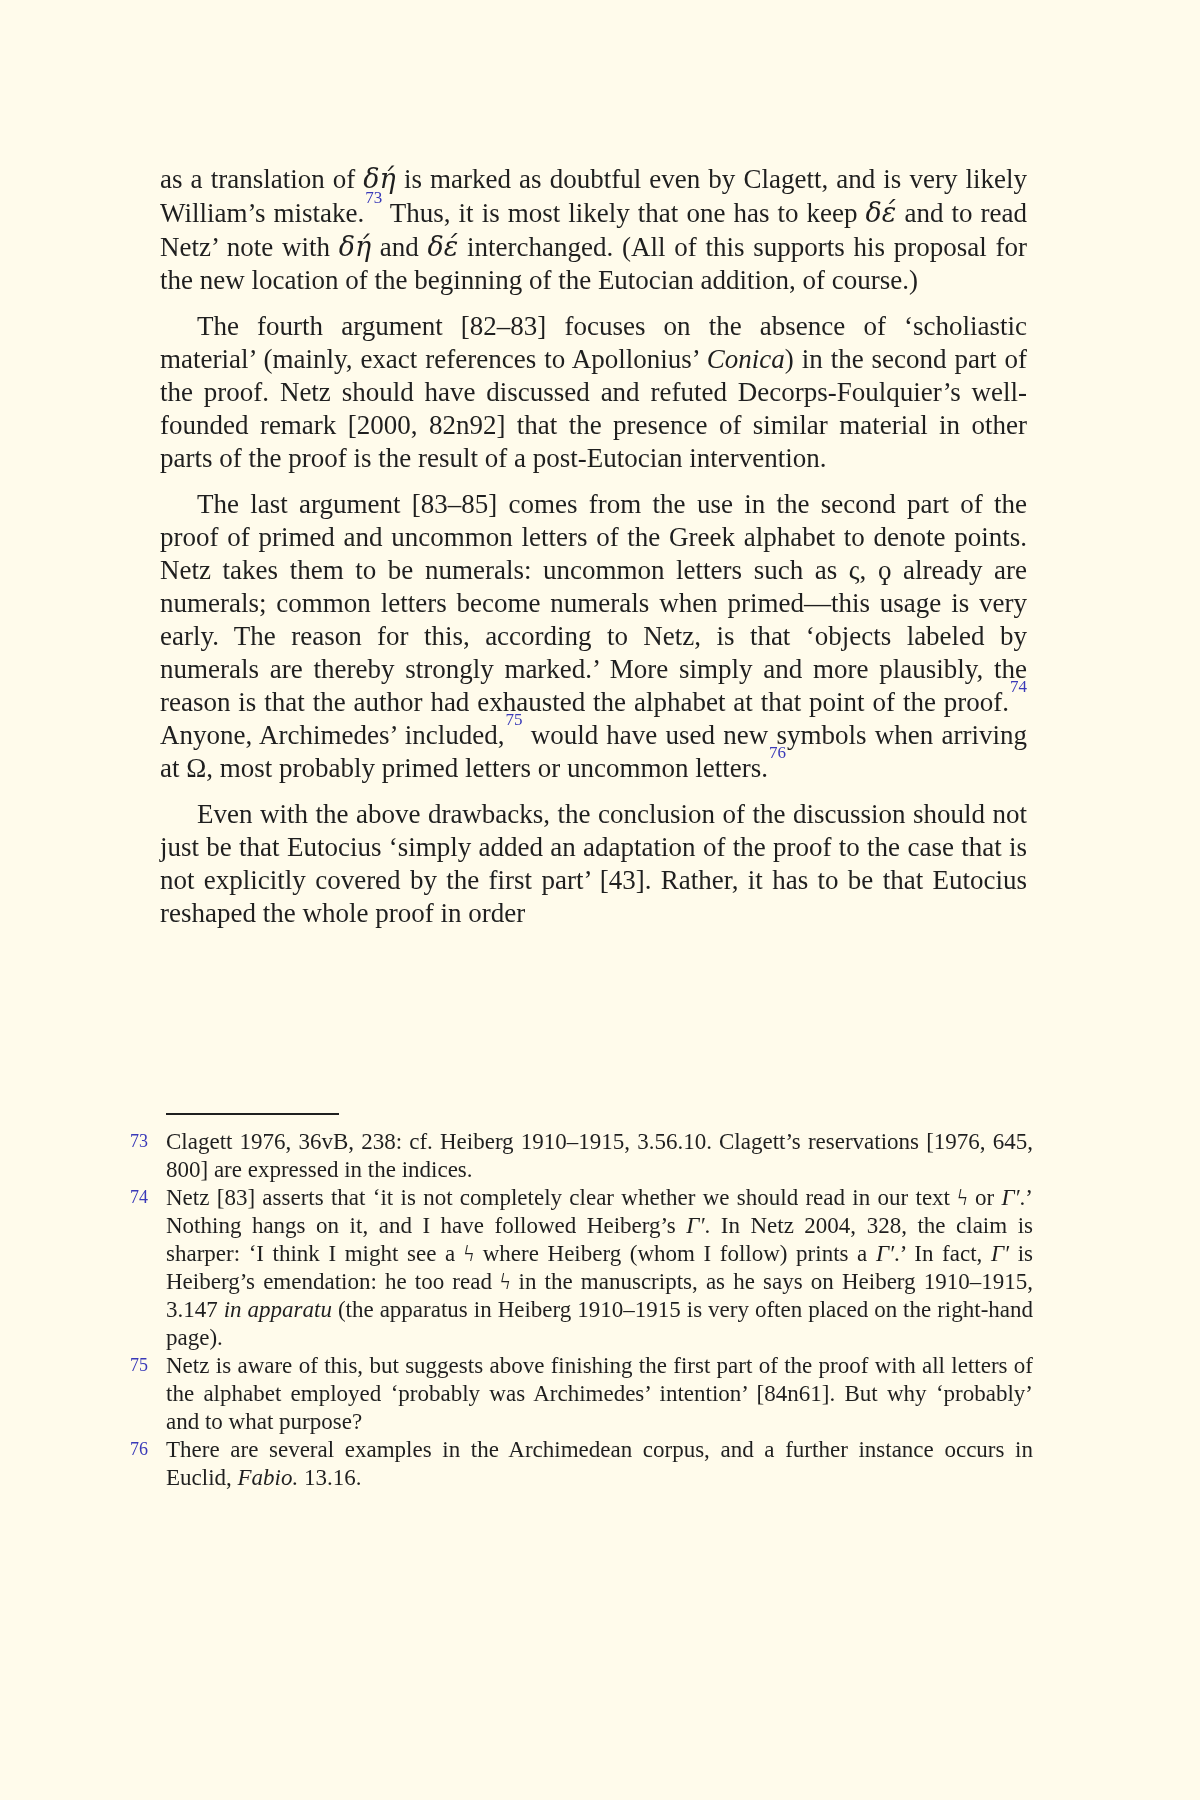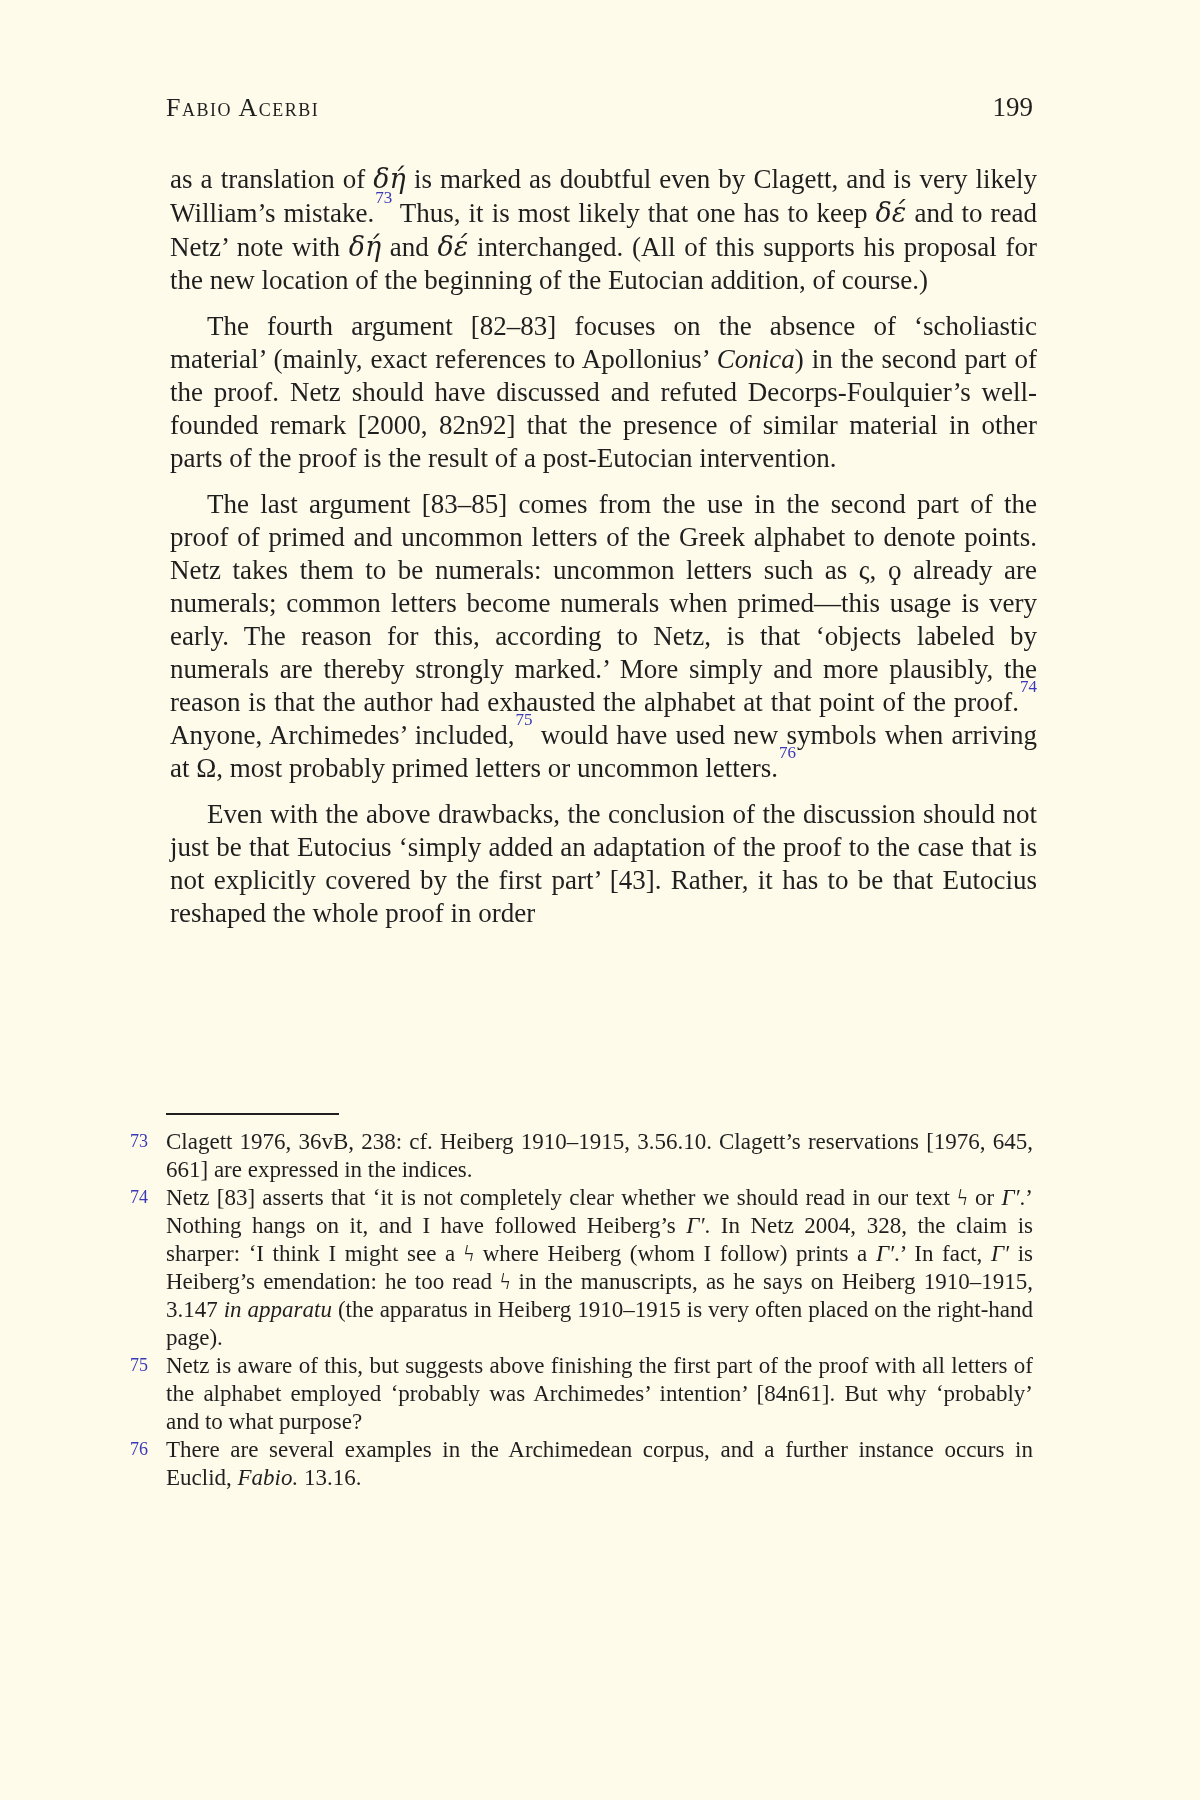--- a/index.html
+++ b/index.html
@@ -15,21 +15,21 @@
   .running-header {
     position:absolute; top:92px; left:166px; width:867px;
     display:flex; justify-content:space-between; align-items:baseline;
   }
   .author {
     font-variant:small-caps;
     font-size:26px; letter-spacing:1.5px;
   }
   .pagenum { font-size:27px; }
   .body-text {
-    position:absolute; top:162px; left:170px; width:867px;
+    position:absolute; top:162px; left:160px; width:867px;
     font-size:27px; line-height:33px;
     text-align:justify;
   }
   .body-text p { margin:0 0 13px 0; }
   .body-text p.indent { text-indent:37px; }
   em { }
   .greek { font-style:italic; font-family:"DejaVu Serif",serif; }
   sup.fnref {
     color:#3939B8;
     font-size:17px; line-height:0;
@@ -55,38 +55,34 @@
     padding-left:4px; padding-top:0;
     color:#3939B8; font-size:18px; line-height:26px;
   }
   .fn-text { flex:1; }
 </style>
 </head>
 <body>
 
 <div class="page">
 
-  <div class="running-header">
-    <span class="author">Fabio Acerbi</span>
-    <span class="pagenum">199</span>
-  </div>
 
   <div class="body-text" id="body-text">
       <p>as a translation of <em class="greek">δή</em> is marked as doubtful even by Clagett, and is very likely William’s mistake.<sup class="fnref">73</sup> Thus, it is most likely that one has to keep <em class="greek">δέ</em> and to read Netz’ note with <em class="greek">δή</em> and <em class="greek">δέ</em> interchanged. (All of this supports his proposal for the new location of the beginning of the Eutocian addition, of course.)</p>
       <p class="indent">The fourth argument [82–83] focuses on the absence of ‘scholiastic material’ (mainly, exact references to Apollonius’ <em>Conica</em>) in the second part of the proof.  Netz should have discussed and refuted Decorps-Foulquier’s well-founded remark [2000, 82n92] that the presence of similar material in other parts of the proof is the result of a post-Eutocian intervention.</p>
       <p class="indent">The last argument [83–85] comes from the use in the second part of the proof of primed and uncommon letters of the Greek alphabet to denote points.  Netz takes them to be numerals:  uncommon letters such as ς, ϙ already are numerals; common letters become numerals when primed—this usage is very early.  The reason for this, according to Netz, is that ‘objects labeled by numerals are thereby strongly marked.’  More simply and more plausibly, the reason is that the author had exhausted the alphabet at that point of the proof.<sup class="fnref">74</sup> Anyone, Archimedes’ included,<sup class="fnref">75</sup> would have used new symbols when arriving at Ω, most probably primed letters or uncommon letters.<sup class="fnref">76</sup></p>
       <p class="indent">Even with the above drawbacks, the conclusion of the discussion should not just be that Eutocius ‘simply added an adaptation of the proof to the case that is not explicitly covered by the first part’ [43]. Rather, it has to be that Eutocius reshaped the whole proof in order</p>
     </div>
 
   <div class="footnotes">
     <div class="fnrule"></div>
     <div id="footnote-list">
         <div class="footnote">
           <span class="fn-num">73</span>
-          <div class="fn-text">Clagett 1976, 36vB, 238:  cf. Heiberg 1910–1915, 3.56.10.  Clagett’s reservations [1976, 645, 661] are expressed in the indices.</div>
+          <div class="fn-text">Clagett 1976, 36vB, 238:  cf. Heiberg 1910–1915, 3.56.10.  Clagett’s reservations [1976, 645, 800] are expressed in the indices.</div>
         </div>
         <div class="footnote">
           <span class="fn-num">74</span>
           <div class="fn-text">Netz [83] asserts that ‘it is not completely clear whether we should read in our text ϟ or <em>Γ′</em>.’ Nothing hangs on it, and I have followed Heiberg’s <em>Γ′</em>. In Netz 2004, 328, the claim is sharper:  ‘I think I might see a ϟ where Heiberg (whom I follow) prints a <em>Γ′</em>.’ In fact, <em>Γ′</em> is Heiberg’s emendation: he too read ϟ in the manuscripts, as he says on Heiberg 1910–1915, 3.147 <em>in apparatu</em> (the apparatus in Heiberg 1910–1915 is very often placed on the right-hand page).</div>
         </div>
         <div class="footnote">
           <span class="fn-num">75</span>
           <div class="fn-text">Netz is aware of this, but suggests above finishing the first part of the proof with all letters of the alphabet employed ‘probably was Archimedes’ intention’ [84n61]. But why ‘probably’ and to what purpose?</div>
         </div>
         <div class="footnote">

